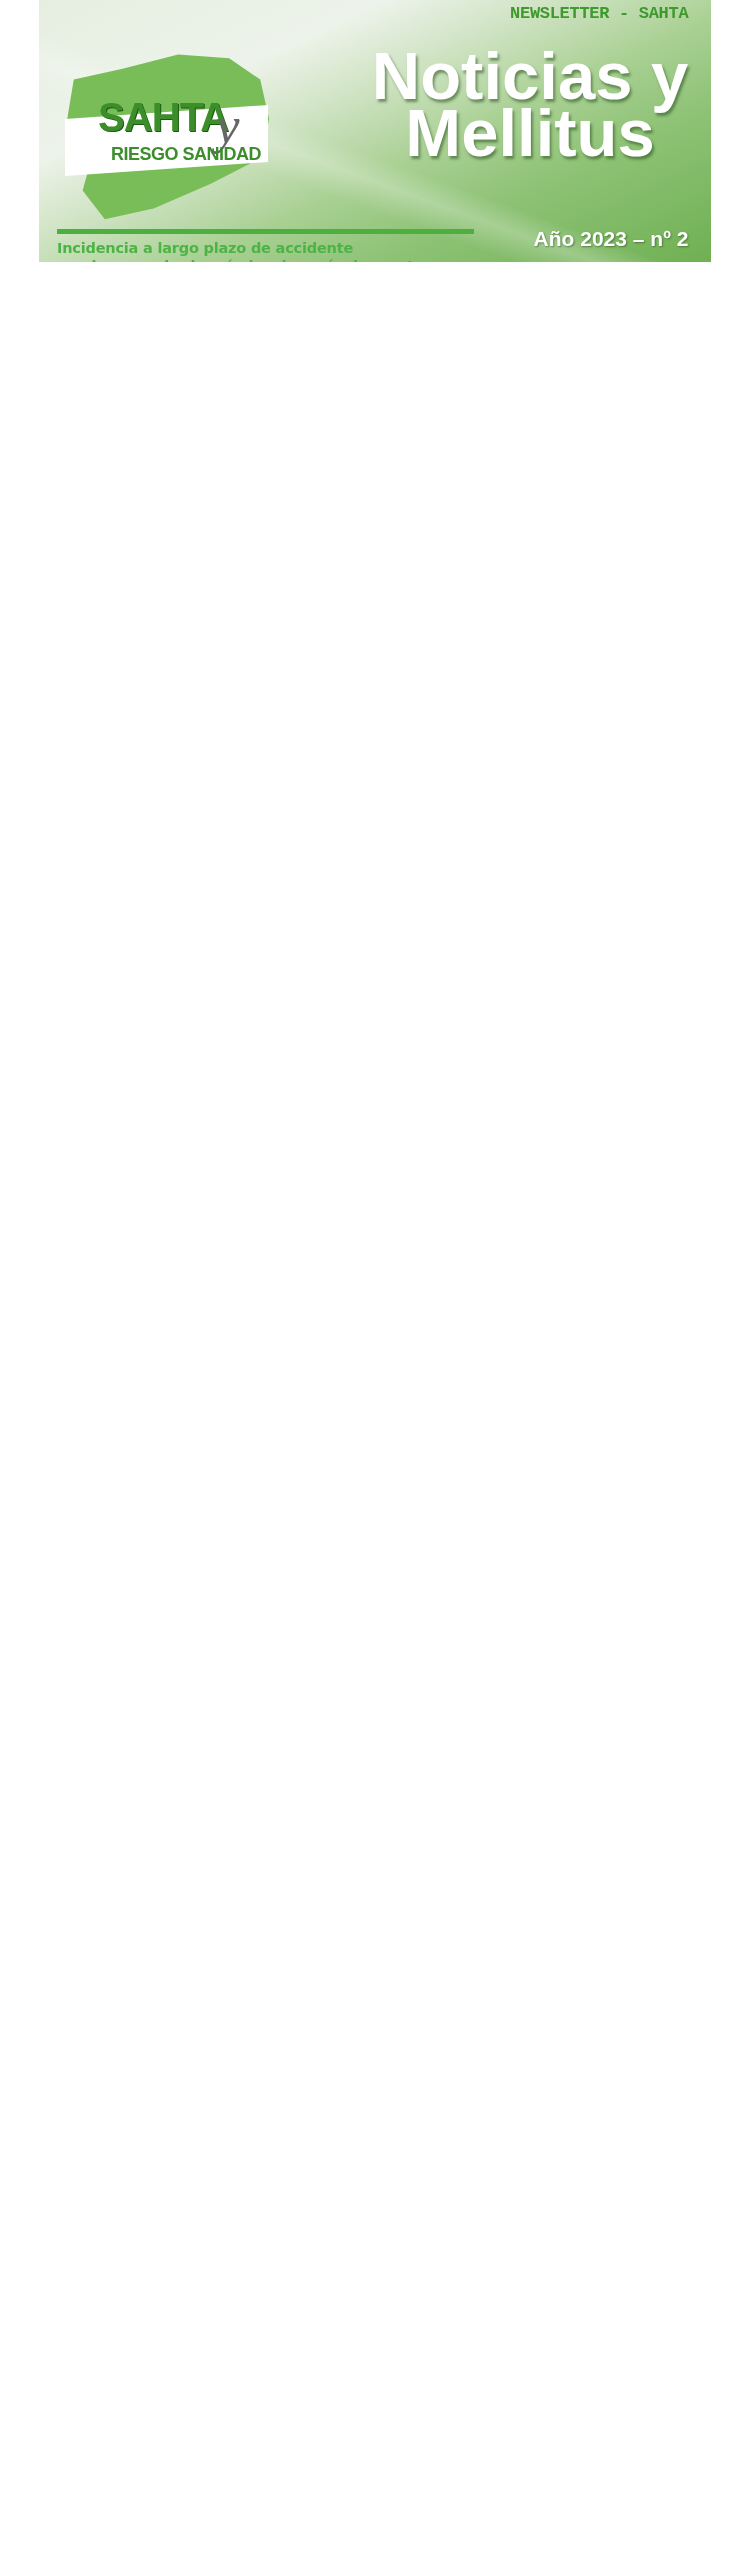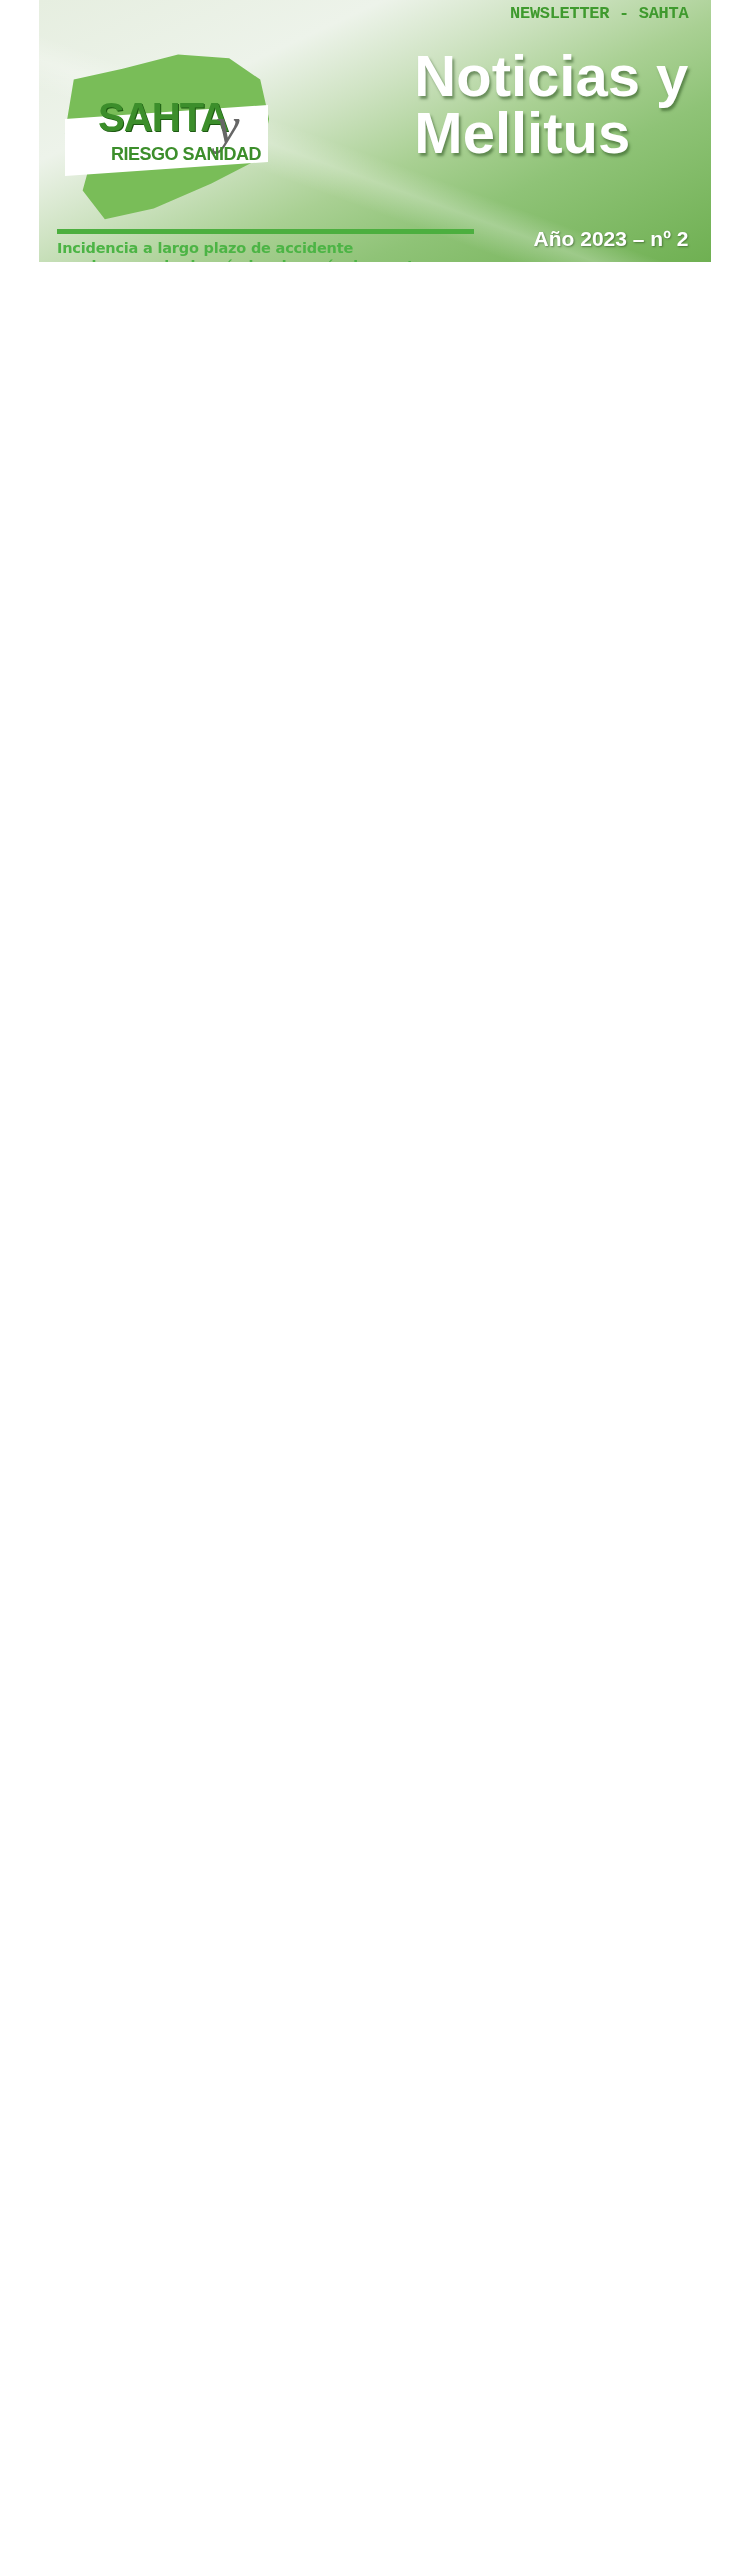--- a/index.html
+++ b/index.html
@@ -5,21 +5,21 @@
   * { box-sizing: border-box; margin: 0; padding: 0; }
   body { width: 743px; background: #ffffff; font-family: "DejaVu Sans", sans-serif; color: #222; }
   .page { width: 743px; position: relative; }
 
   
   .header { position: relative; margin-left: 39px; width: 672px; height: 262px; margin-top: 0;
     background: linear-gradient(155deg, #e6eee0 0%, #edf3ea 28%, #cfe3c3 42%, #a9d093 58%, #8fc377 72%, #6fb052 100%); overflow: hidden; }
   .header::after { content: ""; position: absolute; left: 0; right: 0; top: 0; bottom: 0;
     background: linear-gradient(200deg, rgba(255,255,255,0) 55%, rgba(255,255,255,0.25) 60%, rgba(255,255,255,0) 66%); }
   .hdr-newsletter { position: absolute; right: 22.7px; top: 3.8px; font-family: Liberation Mono, monospace; font-weight: bold; font-size: 17px; color: #3f9a2e; letter-spacing: -0.3px; z-index: 2; }
-  .hdr-title { position: absolute; right: 22.7px; top: 47px; font-family: "Liberation Sans", sans-serif; font-weight: bold; font-size: 58px; line-height: 57px; color: #ffffff; text-align: left; text-shadow: 1.9px 2.8px 2.8px rgba(40,80,30,0.55); z-index: 2; }
+  .hdr-title { position: absolute; right: 22.7px; top: 47px; font-family: "Liberation Sans", sans-serif; font-weight: bold; font-size: 67px; line-height: 57px; color: #ffffff; text-align: center; text-shadow: 1.9px 2.8px 2.8px rgba(40,80,30,0.55); z-index: 2; }
   .hdr-issue { position: absolute; right: 22.7px; top: 227px; font-family: "Liberation Sans", sans-serif; font-weight: bold; font-size: 21px; color: #ffffff; text-shadow: 0.9px 0.9px 1.9px rgba(30,60,20,0.5); z-index: 2; }
   .logo { position: absolute; left: 17px; top: 38px; width: 227px; height: 198px; z-index: 2; }
   .logo-shape { position: absolute; left: 0; top: 9.4px; width: 222px; height: 179px; background: #79bd58;
     clip-path: polygon(8% 18%, 30% 12%, 55% 4%, 78% 6%, 92% 18%, 96% 40%, 92% 62%, 70% 76%, 44% 90%, 22% 96%, 12% 80%, 16% 62%, 4% 48%);
     box-shadow: 0 0 5.7px rgba(0,0,0,0.3); }
   .logo-band { position: absolute; left: 9.4px; top: 74px; width: 203px; height: 57px; background: #ffffff; transform: skewY(-4deg); }
   .logo-sahta { position: absolute; left: 42px; top: 57px; font-family: "Liberation Sans", sans-serif; font-weight: bold; font-size: 40px; color: #3c8e2b; letter-spacing: -0.9px; text-shadow: 0.9px 0.9px 0 #1d5a12; }
   .logo-y { position: absolute; left: 160px; top: 57px; font-family: "Liberation Serif", serif; font-style: italic; font-size: 53px; color: #666; }
   .logo-riesgo { position: absolute; left: 55px; top: 106px; font-family: "Liberation Sans", sans-serif; font-weight: bold; font-size: 18px; color: #3c8e2b; letter-spacing: -0.5px; }
 

